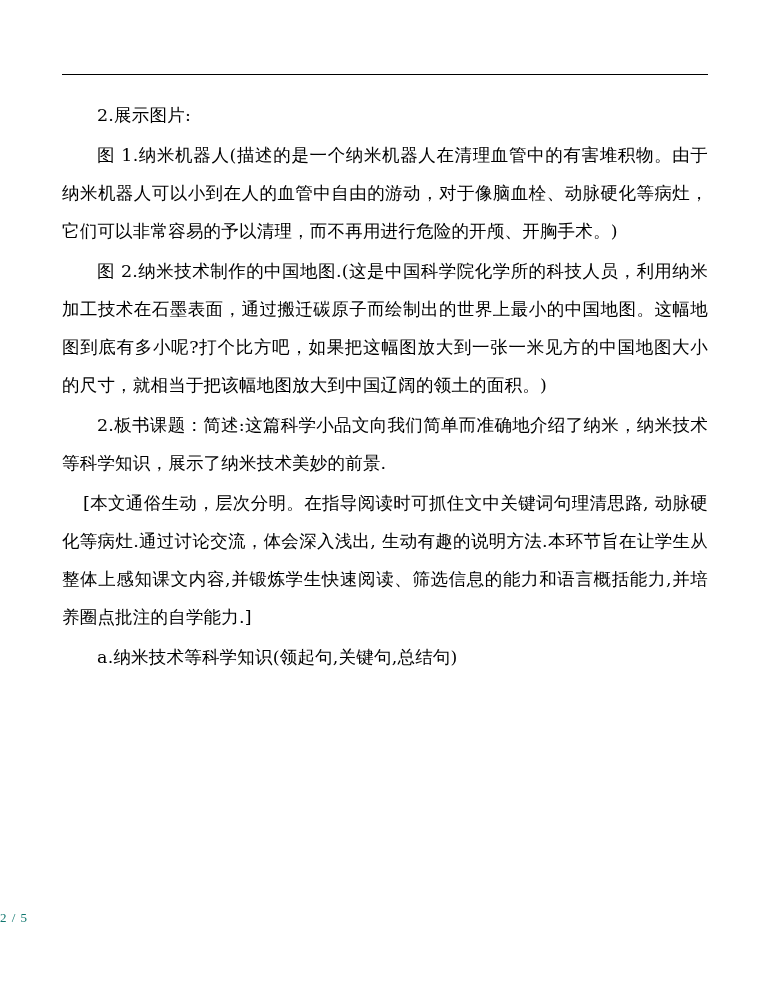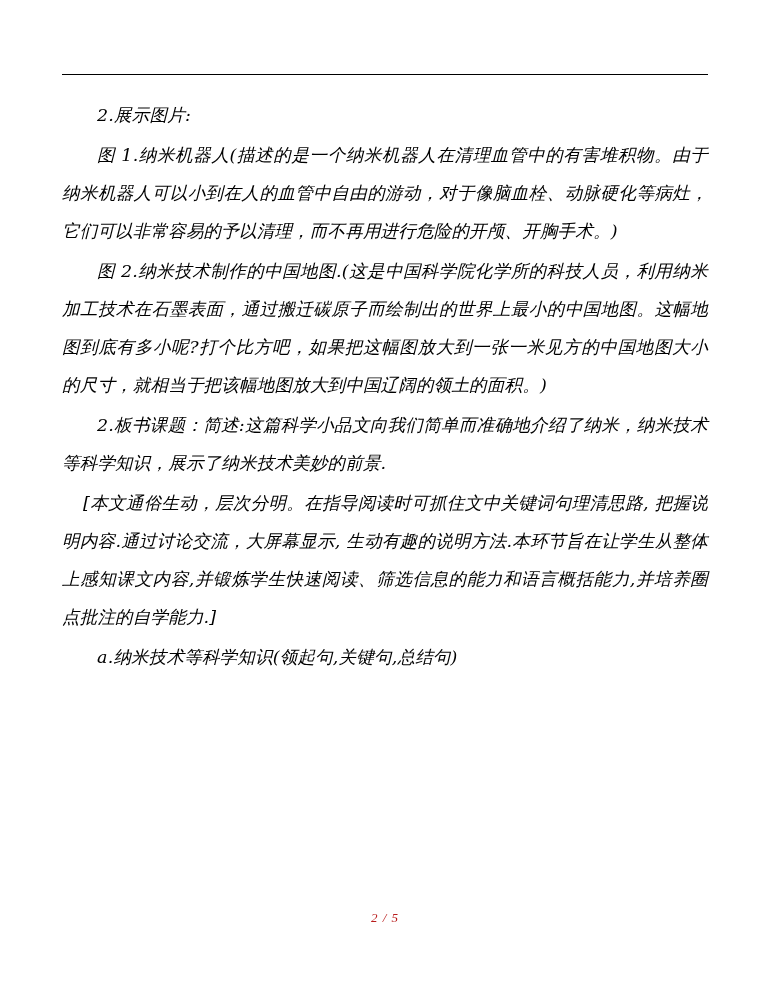--- a/index.html
+++ b/index.html
@@ -14,21 +14,20 @@
     color: #000000;
     position: relative;
     overflow: hidden;
   }
   .page {
     width: 770px;
     height: 994px;
     box-sizing: border-box;
     padding: 0 62px;
     position: relative;
-    font-style: italic;
   }
   .header-rule {
     position: absolute;
     left: 62px;
     right: 62px;
     top: 74px;
     height: 0;
     border-top: 1px solid #000000;
   }
   .body-area {
@@ -46,37 +45,37 @@
     text-indent: 2em;
   }
   p.indent1 {
     text-indent: 1.2em;
   }
   .footer {
     position: absolute;
     left: 0;
     right: 0;
     bottom: 68px;
-    text-align: center;
+    text-align: left;
     font-size: 13px;
     font-family: "Liberation Serif", "DejaVu Serif", serif;
-    color: #b91c1c;
+    color: #0f766e;
     letter-spacing: 1px;
   }
 </style>
 </head>
 <body>
 
 <div class="page">
 
   <div class="header-rule"></div>
 
   <div class="body-area">
     <p class="para indent2">2.展示图片:</p>
     <p class="para indent2">图 1.纳米机器人(描述的是一个纳米机器人在清理血管中的有害堆积物。由于纳米机器人可以小到在人的血管中自由的游动，对于像脑血栓、动脉硬化等病灶，它们可以非常容易的予以清理，而不再用进行危险的开颅、开胸手术。)</p>
     <p class="para indent2">图 2.纳米技术制作的中国地图.(这是中国科学院化学所的科技人员，利用纳米加工技术在石墨表面，通过搬迁碳原子而绘制出的世界上最小的中国地图。这幅地图到底有多小呢?打个比方吧，如果把这幅图放大到一张一米见方的中国地图大小的尺寸，就相当于把该幅地图放大到中国辽阔的领土的面积。)</p>
     <p class="para indent2">2.板书课题：简述:这篇科学小品文向我们简单而准确地介绍了纳米，纳米技术等科学知识，展示了纳米技术美妙的前景.</p>
-    <p class="para indent1">[本文通俗生动，层次分明。在指导阅读时可抓住文中关键词句理清思路, 把握说明内容.通过讨论交流，大屏幕显示, 生动有趣的说明方法.本环节旨在让学生从整体上感知课文内容,并锻炼学生快速阅读、筛选信息的能力和语言概括能力,并培养圈点批注的自学能力.]</p>
+    <p class="para indent1">[本文通俗生动，层次分明。在指导阅读时可抓住文中关键词句理清思路, 动脉硬化等病灶.通过讨论交流，体会深入浅出, 生动有趣的说明方法.本环节旨在让学生从整体上感知课文内容,并锻炼学生快速阅读、筛选信息的能力和语言概括能力,并培养圈点批注的自学能力.]</p>
     <p class="para indent2">a.纳米技术等科学知识(领起句,关键句,总结句)</p>
   </div>
 
   <div class="footer">2 / 5</div>
 </div>
 
 </body></html>

